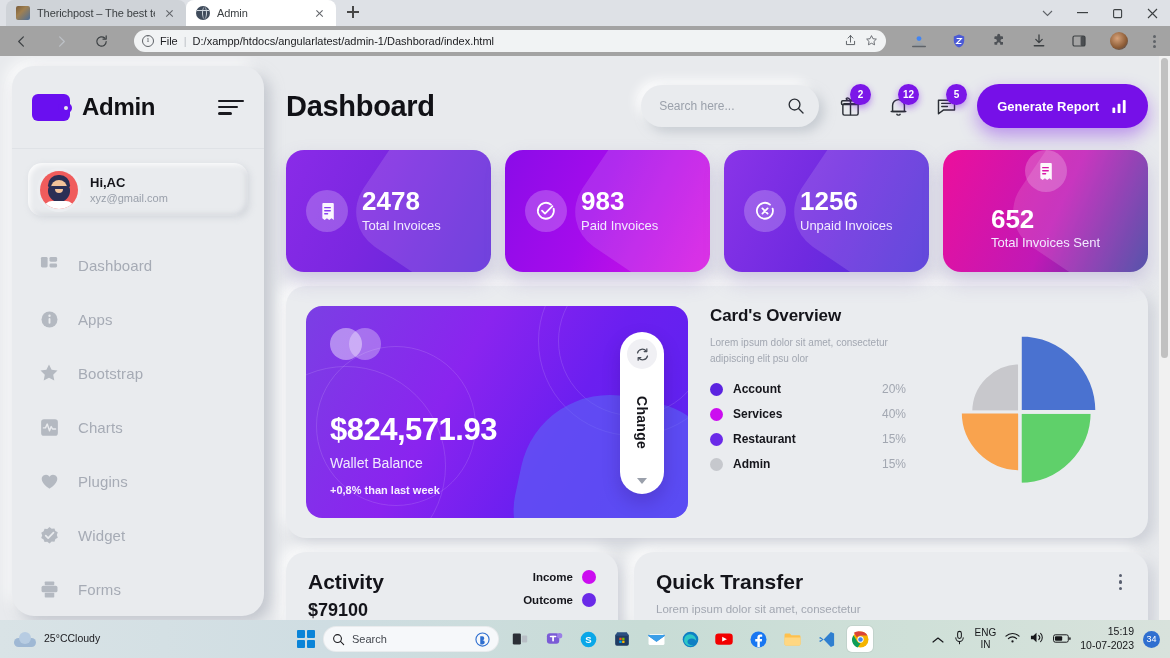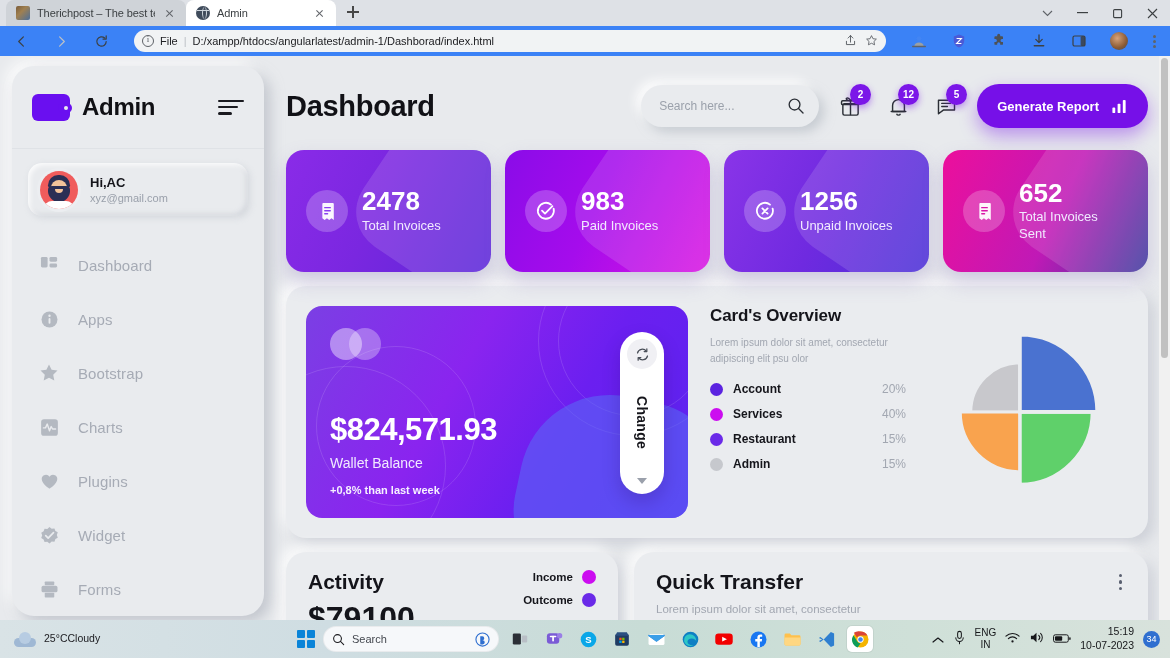--- a/index.html
+++ b/index.html
@@ -57,21 +57,21 @@
   .newtab span:before { left:0; top:5.4px; width:12px; height:1.4px; }
   .newtab span:after { top:0; left:5.4px; height:12px; width:1.4px; }
 
   .wincontrols {
     position: absolute; right: 0; top: 0; height: 26px; display: flex; align-items: center;
   }
   .wc { width: 35px; height: 26px; display:flex; align-items:center; justify-content:center; cursor:pointer;}
   .wc svg { display:block; }
 
   .toolbar {
-    height: 30px; background: #3b82f6; display: flex; align-items: center;
+    height: 30px; background: #a3a3a3; display: flex; align-items: center;
     padding: 0 8px; gap: 14px; flex: none;
   }
   .tb-btn {
     width: 26px; height: 26px; display:flex; align-items:center; justify-content:center;
     border-radius: 50%; cursor:pointer; flex:none;
   }
   .omnibox {
     flex: 1; height: 22px; background: #f1f3f4; border-radius: 11px;
     display: flex; align-items: center; padding: 0 8px; gap: 6px;
     margin: 0 6px; font-size: 11px; color: #202124; min-width: 0;
@@ -212,21 +212,21 @@
   .stat-ico {
     width:42px; height:42px; border-radius:50%; background:rgba(255,255,255,.22);
     display:flex; align-items:center; justify-content:center; flex:none; z-index:2;
   }
   .stat-txt { z-index:2; display:flex; flex-direction:column; gap:2px;}
   .stat-num { font-size:26px; font-weight:700; color:#fff; line-height:1.05;}
   .stat-lbl { font-size:13px; color:#f2eaff; line-height:1.25; max-width:110px;}
   .s1 { background: linear-gradient(115deg,#8a2be8 0%, #7a27e0 45%, #5b27d8 100%);}
   .s2 { background: linear-gradient(115deg,#8a0ce8 0%, #a50cec 45%, #d914e2 100%);}
   .s3 { background: linear-gradient(115deg,#8a34e8 0%, #6f2ae0 50%, #4a2fd6 100%);}
-  .s4 { background: linear-gradient(115deg,#ec0f9c 0%, #c019b6 55%, #3c3b9e 100%);}
+  .s4 { background: linear-gradient(115deg,#ec0f9c 0%, #c019b6 55%, #3c3b9e 100%); flex-direction: column;}
 
   
   .panel {
     margin: 14px 8px 0 6px; background:#eaecef; border-radius:20px; padding:20px;
     display:flex; gap:22px;
     box-shadow: 6px 6px 14px rgba(170,176,188,.45), -6px -6px 14px rgba(255,255,255,.85);
   }
   .wallet-card {
     width: 382px; height: 212px; border-radius:16px; position:relative; overflow:hidden;
     background: linear-gradient(120deg,#7b3fe4 0%, #8a24ef 38%, #6b1ff0 65%, #5a24f0 100%);
@@ -272,21 +272,21 @@
   .bottomrow { display:flex; gap:16px; margin: 14px 8px 0 6px;}
   .bcard {
     background:#eaecef; border-radius:20px; padding: 18px 22px;
     box-shadow: 6px 6px 14px rgba(170,176,188,.45), -6px -6px 14px rgba(255,255,255,.85);
     position:relative;
   }
   .bcard.activity { width: 332px; flex:none;}
   .bcard.transfer { flex:1;}
   .bc-head { display:flex; align-items:flex-start;}
   .bc-title { font-size:21px; font-weight:700; color:#14141a; flex:1;}
-  .bc-amount { font-size:32px; font-weight:700; color:#14141a; margin-top:6px;}
+  .bc-amount { font-size:18px; font-weight:700; color:#14141a; margin-top:6px;}
   .bc-sub { font-size:11.5px; color:#a2a7b1; margin-top:9px;}
   .bc-legends { display:flex; flex-direction:column; gap:9px; align-items:flex-end;}
   .bc-lrow { display:flex; align-items:center; gap:9px;}
   .bc-lname { font-size:11.5px; font-weight:700; color:#15151b;}
   .bc-ldot { width:14px; height:14px; border-radius:50%;}
   .vkebab { display:flex; flex-direction:column; gap:3px; align-items:center; cursor:pointer;
     padding:4px;}
   .vkebab i { width:3.4px; height:3.4px; border-radius:50%; background:#5a6070; display:block;}
 
   

